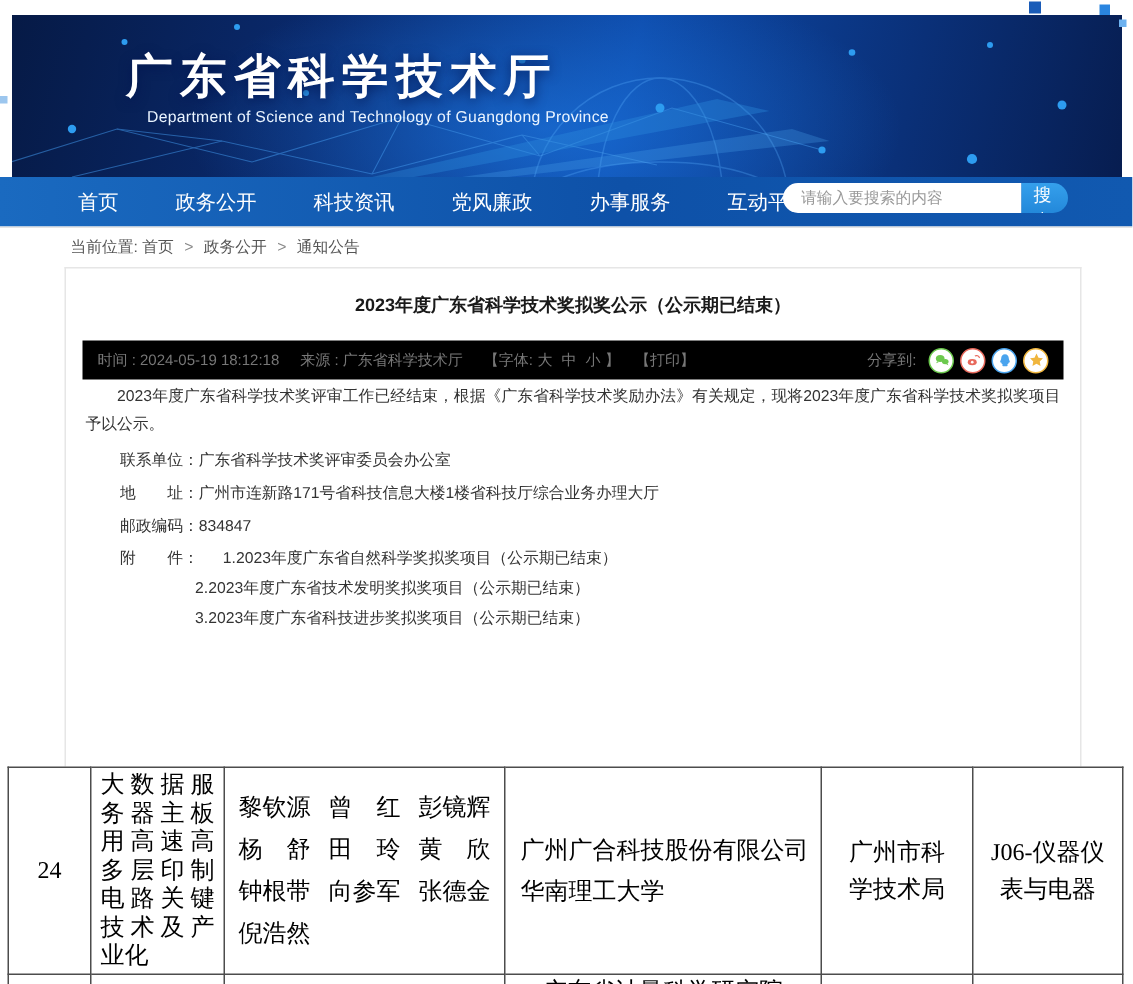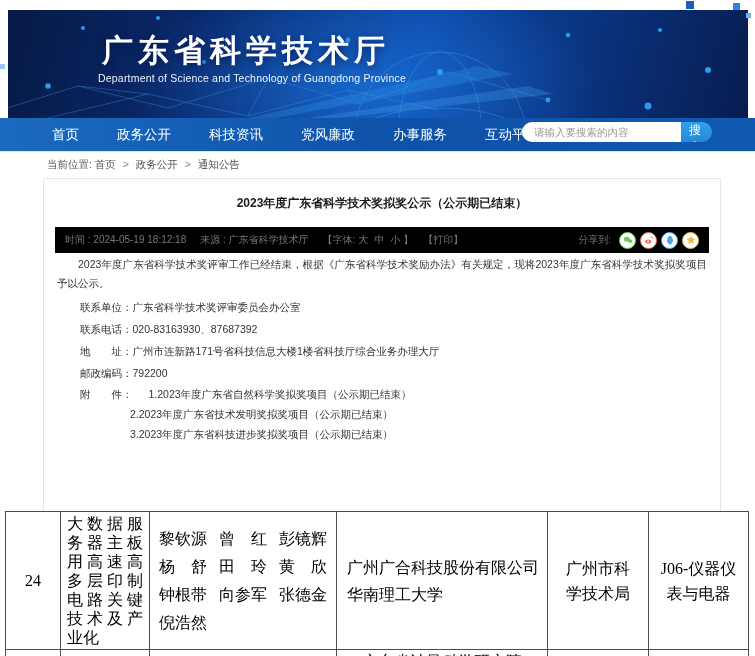--- a/index.html
+++ b/index.html
@@ -10,21 +10,21 @@
   }
   
   .banner {
     position:absolute; left:8px; top:10px; width:740px; height:108px; overflow:hidden;
     background:
       radial-gradient(ellipse 340px 150px at 48% 70%, rgba(32,130,240,.55), rgba(32,130,240,0) 70%),
       linear-gradient(103deg,#061a46 0%,#0a2a6e 28%,#0d49a8 55%,#0a3078 80%,#071d50 100%);
   }
   .banner svg.deco { position:absolute; inset:0; width:100%; height:100%; }
   .banner-title {
-    position:absolute; left:94px; top:20px; color:#fff; font-size:31px; font-weight:bold;
+    position:absolute; left:76px; top:20px; color:#fff; font-size:31px; font-weight:bold;
     letter-spacing:5px; text-shadow:0 2px 8px rgba(0,20,80,.8); z-index:2;
   }
   .banner-sub {
     position:absolute; left:90px; top:62px; color:#eaf4ff; font-size:10.5px; letter-spacing:.2px; z-index:2;
   }
   .sq { position:absolute; background:#1f6fd0; }
   .sq1 { left:686px; top:1px; width:8px; height:8px; background:#1a5cb8; }
   .sq2 { left:733px; top:3px; width:7px; height:7px; background:#2a85e0; }
   .sq3 { left:746px; top:13px; width:5px; height:5px; background:#6db2f0; }
   .sq4 { left:0; top:64px; width:5px; height:5px; background:#9cc6ee; }
@@ -194,23 +194,22 @@
           </svg>
       </span>
     </span>
   </div>
 
 
   <div class="para first">2023年度广东省科学技术奖评审工作已经结束，根据《广东省科学技术奖励办法》有关规定，现将2023年度广东省科学技术奖拟奖项目予以公示。</div>
 
   <div class="contacts">
     <div class="contact-line"><span>联系单位：</span><span>广东省科学技术奖评审委员会办公室</span></div>
-    <div class="contact-line"><span>联系电话：</span><span>020-83163930、87687392</span></div>
     <div class="contact-line"><span>地　　址：</span><span>广州市连新路171号省科技信息大楼1楼省科技厅综合业务办理大厅</span></div>
-    <div class="contact-line"><span>邮政编码：</span><span>792200</span></div>
+    <div class="contact-line"><span>邮政编码：</span><span>834847</span></div>
   </div>
 
   <div class="attachments">
     <div class="att-line"><span class="att-label">附　　件：</span><a style="color:#333;text-decoration:none">1.2023年度广东省自然科学奖拟奖项目（公示期已结束）</a></div>
     <div class="att-line cont"><a style="color:#333;text-decoration:none">2.2023年度广东省技术发明奖拟奖项目（公示期已结束）</a></div>
     <div class="att-line cont"><a style="color:#333;text-decoration:none">3.2023年度广东省科技进步奖拟奖项目（公示期已结束）</a></div>
   </div>
 </div>
 
 <table class="award-table">

